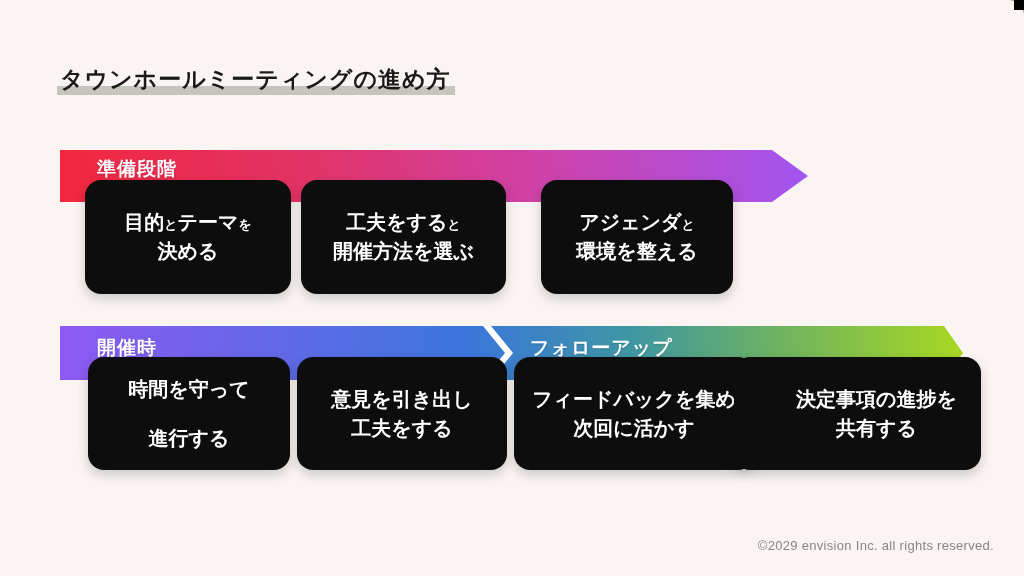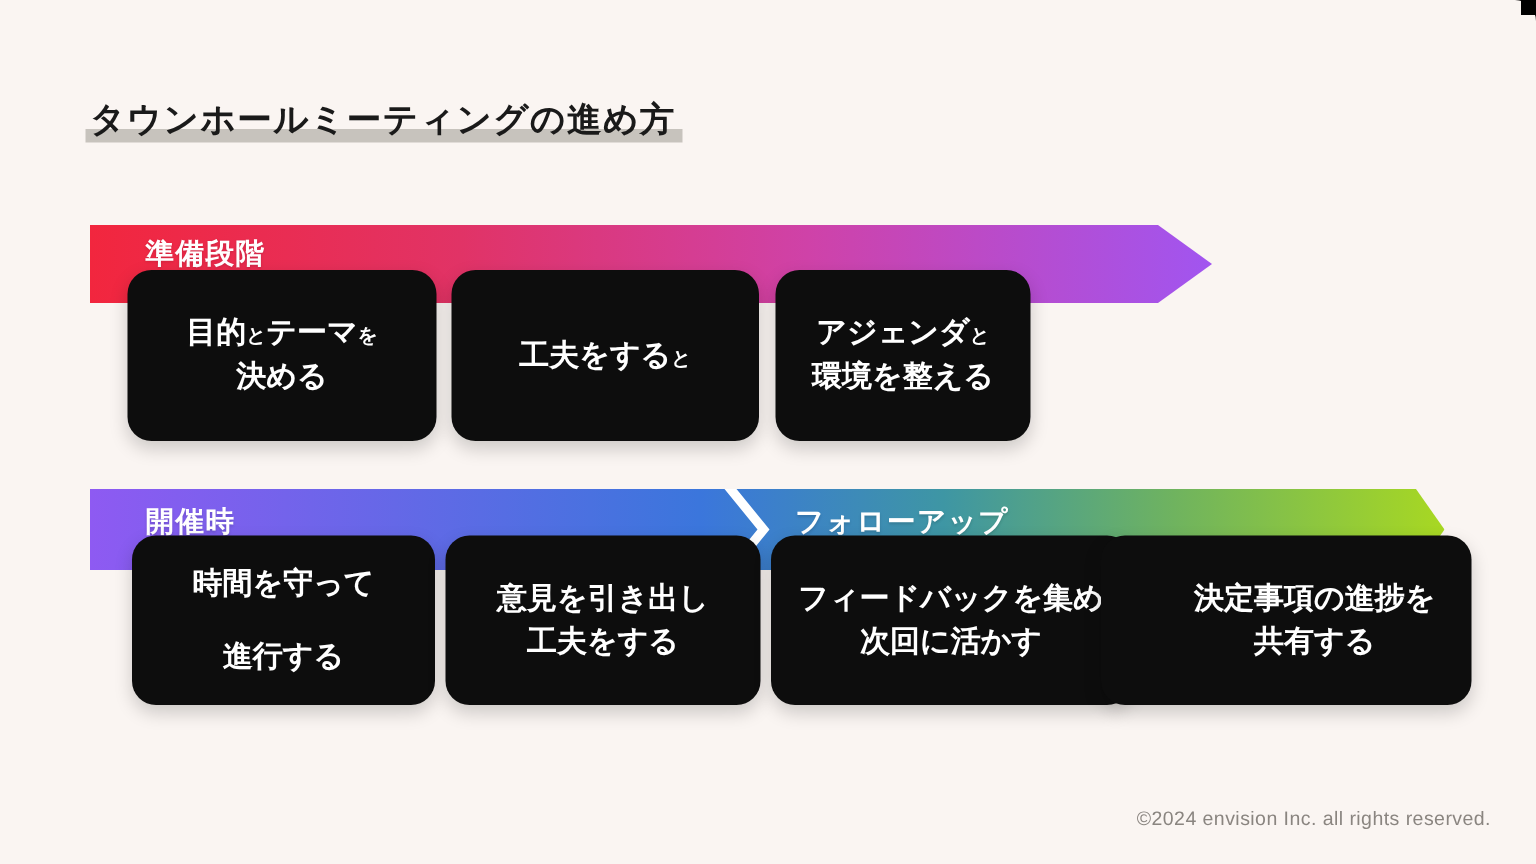--- a/index.html
+++ b/index.html
@@ -43,21 +43,21 @@
     background:#0d0d0d;color:#fff;
     border-radius:16px;
     display:flex;flex-direction:column;align-items:center;justify-content:center;
     box-shadow:0 5px 12px rgba(0,0,0,0.18);
     z-index:3;
   }
   .r1{top:180px;height:114px;}
   .r2{top:357px;height:113px;}
   .c1{left:85px;width:206px;}
   .c2{left:301px;width:205px;}
-  .c3{left:517px;width:170px;}
+  .c3{left:541px;width:192px;}
   .c4{left:88px;width:202px;gap:20px;}
   .c5{left:297px;width:210px;}
   .c6{left:514px;width:240px;}
   .c7{left:734px;width:209px;}
   .card-line{line-height:1.45;font-weight:bold;white-space:nowrap;}
   .seg{font-weight:bold;}
   .seg-lg{font-size:20px;}
   .seg-md{font-size:20px;}
   .seg-sm{font-size:13px;}
   
@@ -113,20 +113,21 @@
     <span class="band-label band-label-left" style="color: rgb(255, 255, 255);">開催時</span>
     <span class="band-label band-label-right" style="color: rgb(255, 255, 255);">フォローアップ</span>
   </div>
 
   <div class="card r1 c1" style="background: rgb(13, 13, 13); color: rgb(255, 255, 255);">
       <div class="card-line"><span class="seg seg-lg">目的</span><span class="seg seg-sm">と</span><span class="seg seg-lg">テーマ</span><span class="seg seg-sm">を</span></div>
       <div class="card-line"><span class="seg seg-md">決める</span></div>
     </div>
   <div class="card r1 c2" style="background: rgb(13, 13, 13); color: rgb(255, 255, 255);">
       <div class="card-line"><span class="seg seg-lg">工夫をする</span><span class="seg seg-sm">と</span></div>
+      <div class="card-line"><span class="seg seg-lg">開催方法</span><span class="seg seg-md">を選ぶ</span></div>
     </div>
   <div class="card r1 c3" style="background: rgb(13, 13, 13); color: rgb(255, 255, 255);">
       <div class="card-line"><span class="seg seg-lg">アジェンダ</span><span class="seg seg-sm">と</span></div>
       <div class="card-line"><span class="seg seg-lg">環境</span><span class="seg seg-md">を整える</span></div>
     </div>
 
   <div class="card r2 c4" style="background: rgb(13, 13, 13); color: rgb(255, 255, 255);">
       <div class="card-line"><span class="seg seg-lg">時間を守って</span></div>
       <div class="card-line"><span class="seg seg-md">進行する</span></div>
     </div>
@@ -136,16 +137,16 @@
     </div>
   <div class="card r2 c6" style="background: rgb(13, 13, 13); color: rgb(255, 255, 255);">
       <div class="card-line"><span class="seg seg-md">フィードバックを集め</span></div>
       <div class="card-line"><span class="seg seg-lg">次回に活かす</span></div>
     </div>
   <div class="card r2 c7" style="background: rgb(13, 13, 13); color: rgb(255, 255, 255); padding-left: 38px;">
       <div class="card-line"><span class="seg seg-lg">決定事項</span><span class="seg seg-md">の進捗を</span></div>
       <div class="card-line"><span class="seg seg-lg">共有</span><span class="seg seg-md">する</span></div>
     </div>
 
-  <div class="footer" style="color: rgb(138, 133, 128);">©2024 envision Inc. all rights reserved.</div>
+  <div class="footer" style="color: rgb(138, 133, 128);">©2029 envision Inc. all rights reserved.</div>
 </div>
 
 <div class="corner-notch"></div>
 
 </body></html>

